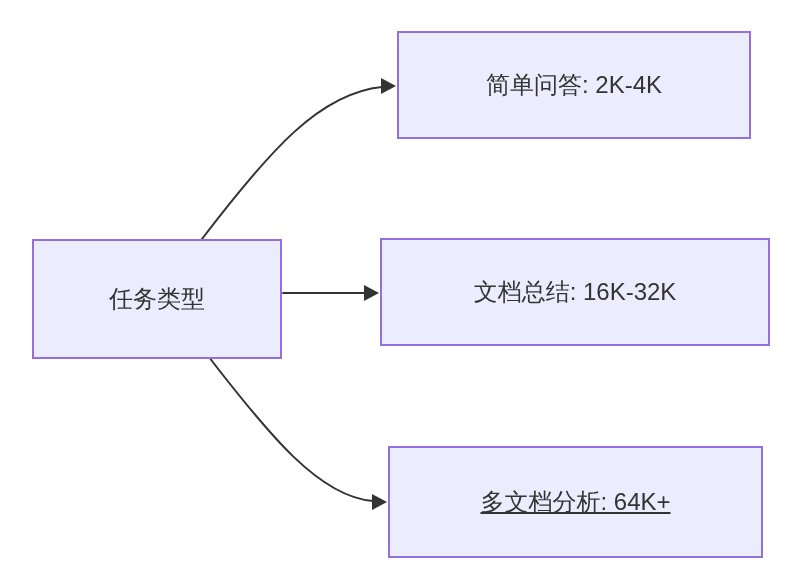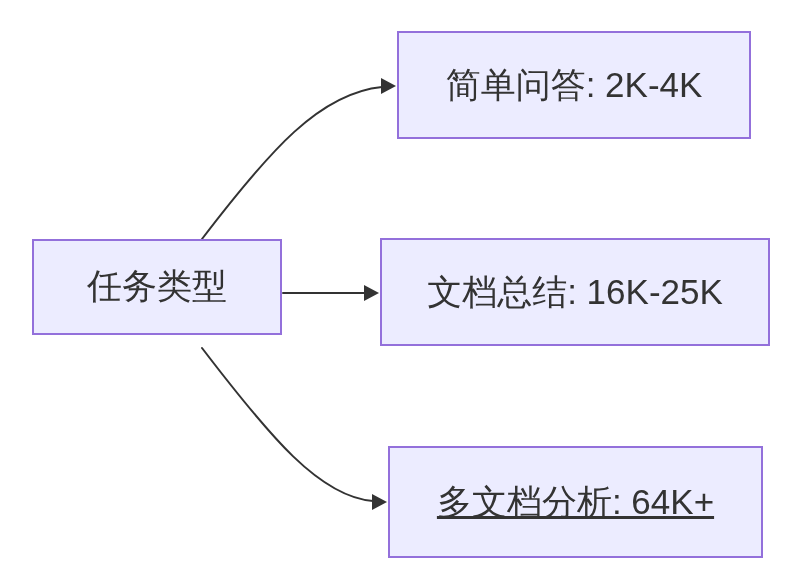--- a/index.html
+++ b/index.html
@@ -35,26 +35,26 @@
   }
   .node {
     position: absolute;
     box-sizing: border-box;
     background: var(--node-fill, #ECECFF);
     border: 2px solid var(--node-border, #9370DB);
     color: var(--node-text, #333333);
     display: flex;
     align-items: center;
     justify-content: center;
-    font-size: 35px;
+    font-size: 24px;
     line-height: 1.2;
     white-space: nowrap;
     text-align: center;
   }
-  .node-root    { left: 32px;  top: 239px; width: 250px; height: 96px; font-family: Liberation Serif, serif; }
+  .node-root    { left: 32px;  top: 239px; width: 250px; height: 120px; font-family: Liberation Serif, serif; }
   .node-simple  { left: 397px; top: 31px;  width: 354px; height: 108px; }
   .node-summary { left: 380px; top: 238px; width: 390px; height: 108px; }
   .node-multi   { left: 388px; top: 446px; width: 375px; height: 112px; text-decoration: underline; }
 </style>
 </head>
 <body>
 
 <div class="canvas">
 
   <svg class="edge-layer" viewBox="0 0 787 572" xmlns="http://www.w3.org/2000/svg">
@@ -77,20 +77,20 @@
 
   <div class="node node-root">
     <span>任务类型</span>
   </div>
 
   <div class="node node-simple">
     <span>简单问答: 2K-4K</span>
   </div>
 
   <div class="node node-summary">
-    <span>文档总结: 16K-25K</span>
+    <span>文档总结: 16K-32K</span>
   </div>
 
   <div class="node node-multi">
     <span>多文档分析: 64K+</span>
   </div>
 
 </div>
 
 </body></html>

